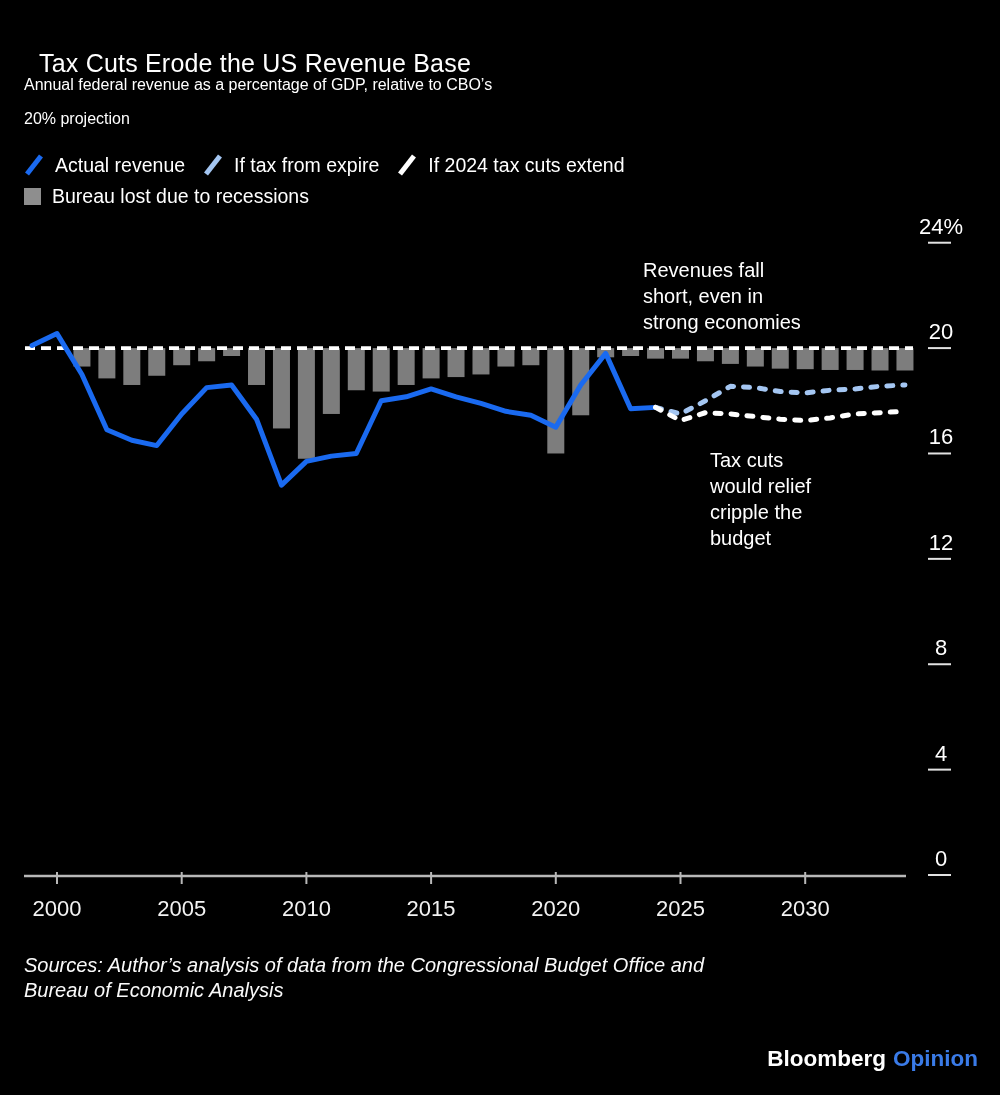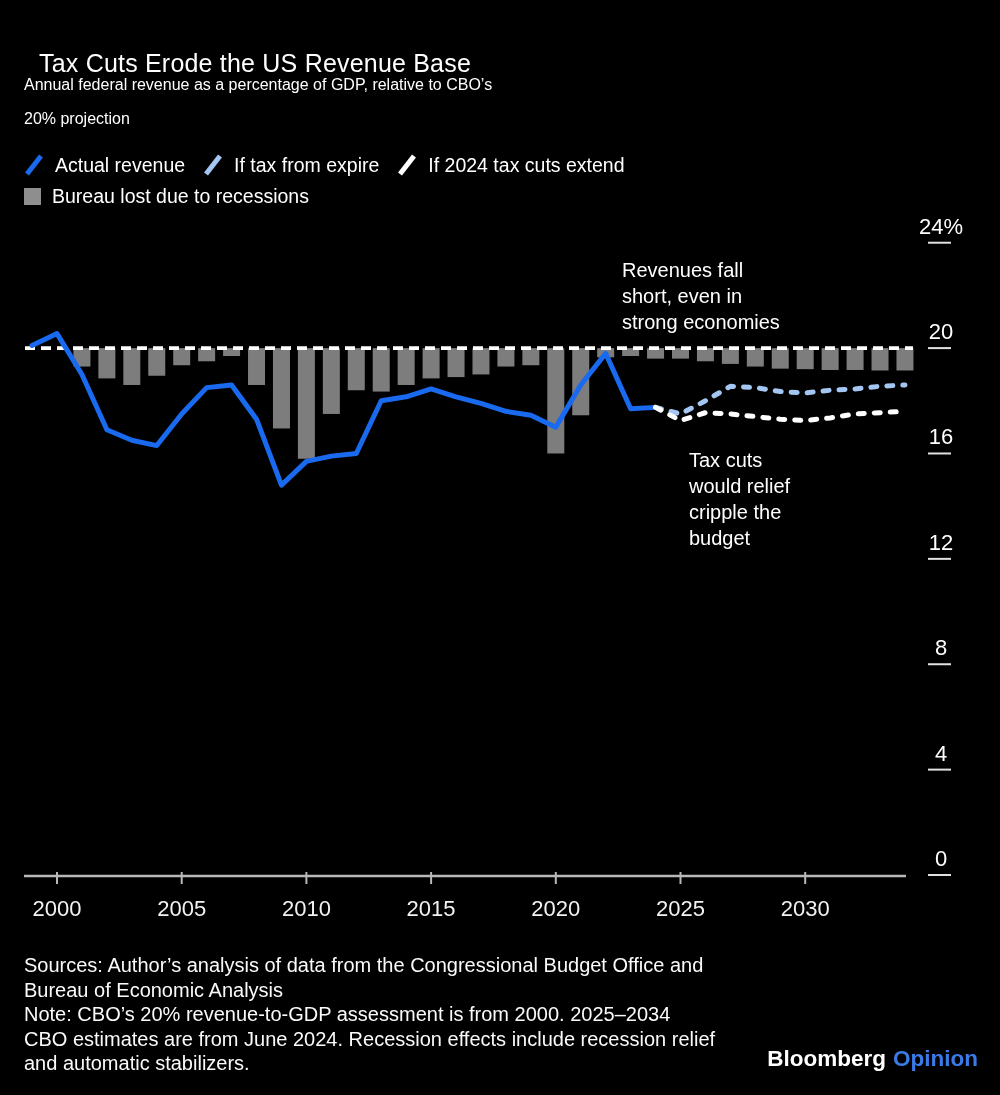--- a/index.html
+++ b/index.html
@@ -9,22 +9,22 @@
   .subtitle{position:absolute;left:24px;top:68px;margin:0;font-size:16px;font-weight:400;
             line-height:33.5px;white-space:pre-line;}
   .legend{position:absolute;left:24px;top:150px;display:flex;flex-direction:column;gap:1px;}
   .lrow{display:flex;align-items:center;gap:18px;height:30px;}
   .litem{display:flex;align-items:center;gap:11px;font-size:19.5px;}
   .lslash{width:20px;height:24px;display:block;}
   .lsq{width:17px;height:17px;display:block;}
   .chart-canvas{position:absolute;left:0;top:0;}
   .xlab{font-family:"Liberation Sans",sans-serif;font-size:22px;fill:#f2f2f2;}
   .ylab{font-family:"Liberation Sans",sans-serif;font-size:22px;fill:#ffffff;}
-  .ann{position:absolute;font-size:20px;line-height:26px;white-space:pre-line;color:#fff;}
-  .chart-footer{position:absolute;left:24px;top:953px;font-size:20px;line-height:24.6px;color:#fafafa;}
+  .ann{position:absolute;font-size:20px;line-height:26px;white-space:pre-line;color:#fff;margin-left:21px;}
+  .chart-footer{position:absolute;left:24px;top:953px;font-size:20px;line-height:24.6px;color:#fafafa;font-style:italic;}
   .chart-footer div{white-space:pre-line;}
   .brand{position:absolute;right:22px;bottom:23px;font-size:22.5px;font-weight:700;}
   .brand .opinion{color:#3a7be8;margin-left:7px;font-weight:600;}
 </style>
 </head>
 <body>
 
 <div class="page">
 
   <h1 class="title">Tax Cuts Erode the US Revenue Base</h1>
@@ -136,22 +136,19 @@
 short, even in
 strong economies</div>
   <div class="ann" style="left:689px;top:447px">Tax cuts
 would relief
 cripple the
 budget</div>
 
   <footer class="chart-footer">
     <div>Sources: Author’s analysis of data from the Congressional Budget Office and
 Bureau of Economic Analysis</div>
-    <div>Note: CBO’s 20% revenue-to-GDP assessment is from 2000. 2025–2034
-CBO estimates are from June 2024. Recession effects include recession relief
-and automatic stabilizers.</div>
   </footer>
 
   <div class="brand">
     <span>Bloomberg</span><span class="opinion">Opinion</span>
   </div>
 
 </div>
 
 </body></html>

